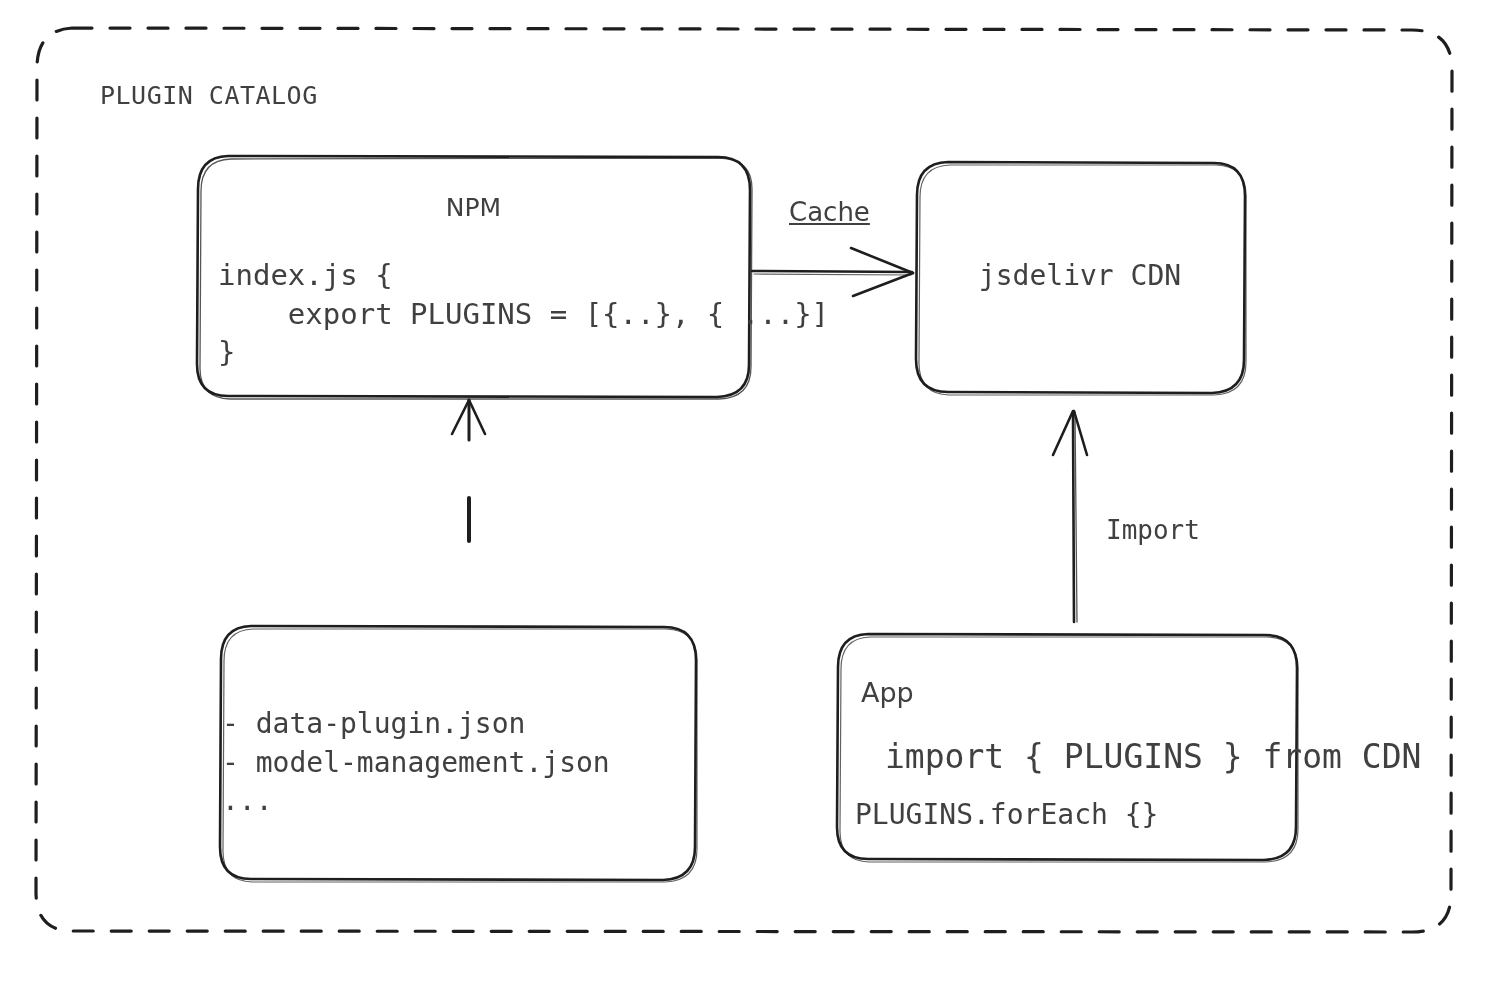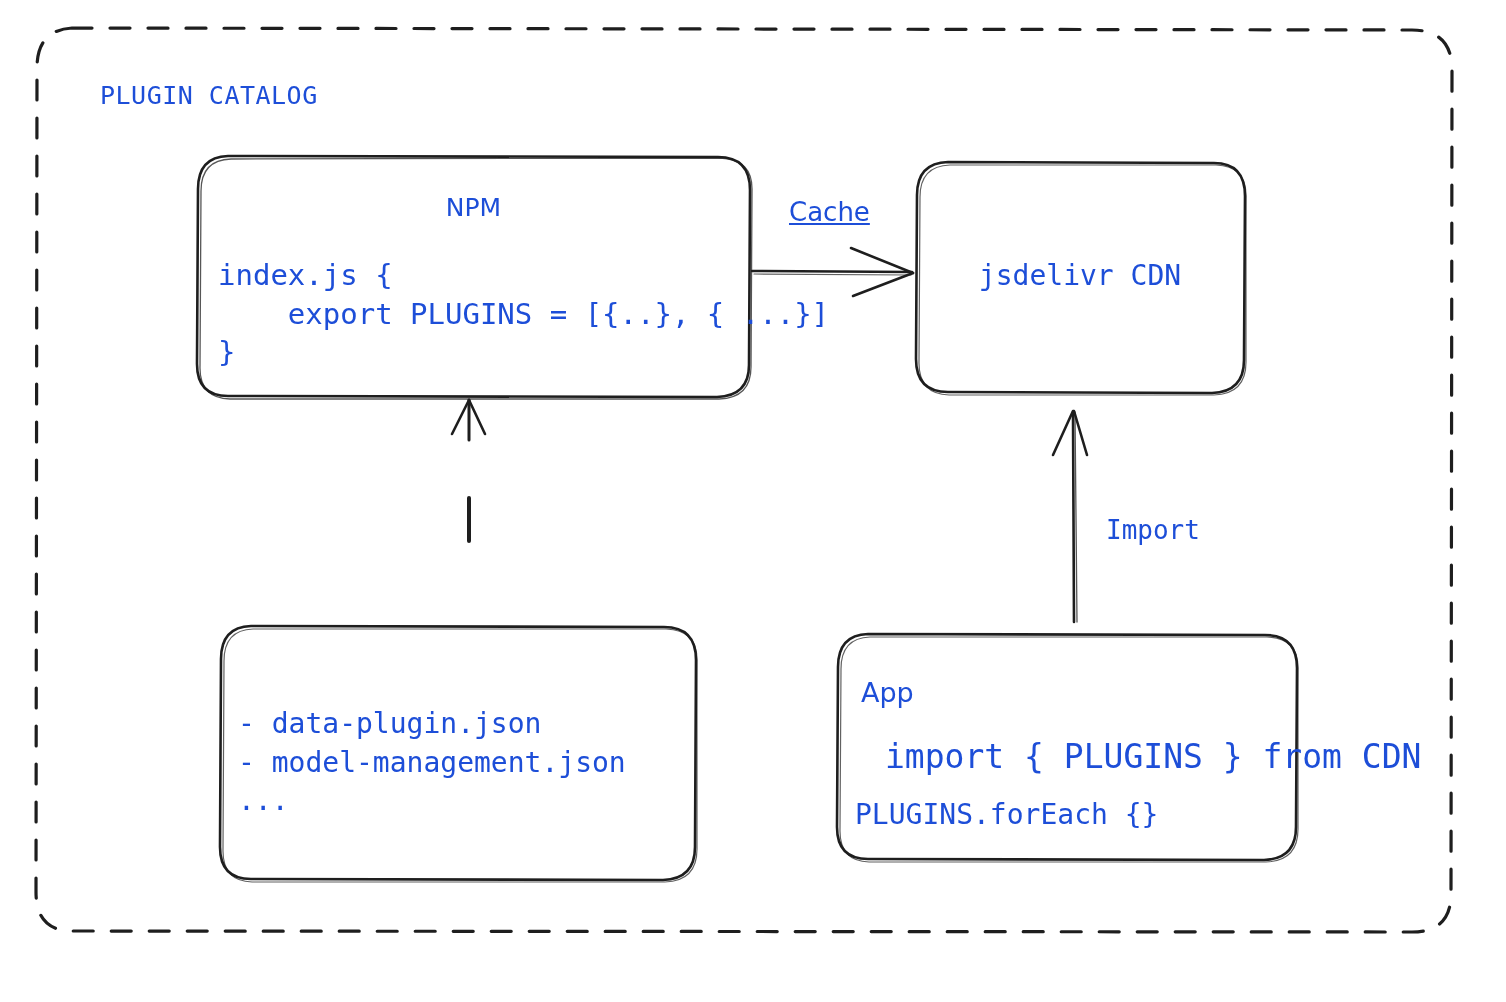--- a/index.html
+++ b/index.html
@@ -25,21 +25,21 @@
     position: absolute;
     left: 0;
     top: 0;
     width: 1506px;
     height: 1002px;
     pointer-events: none;
   }
   .txt {
     position: absolute;
     white-space: pre;
-    color: #1d4ed8;
+    color: #404040;
     line-height: 1.25;
   }
   .mono {
     font-family: "DejaVu Sans Mono", monospace;
   }
   .sans {
     font-family: "DejaVu Sans", sans-serif;
   }
   
   #container-title {
@@ -82,21 +82,21 @@
   
   #repo-caption {
     left: 250px;
     top: 566px;
     width: 440px;
     text-align: center;
     font-size: 27px;
   }
   
   #repo-list {
-    left: 238px;
+    left: 222px;
     top: 705px;
     font-size: 28px;
     line-height: 1.38;
   }
   
   #cache-label {
     left: 789px;
     top: 196px;
     font-size: 26px;
     text-decoration: underline;

